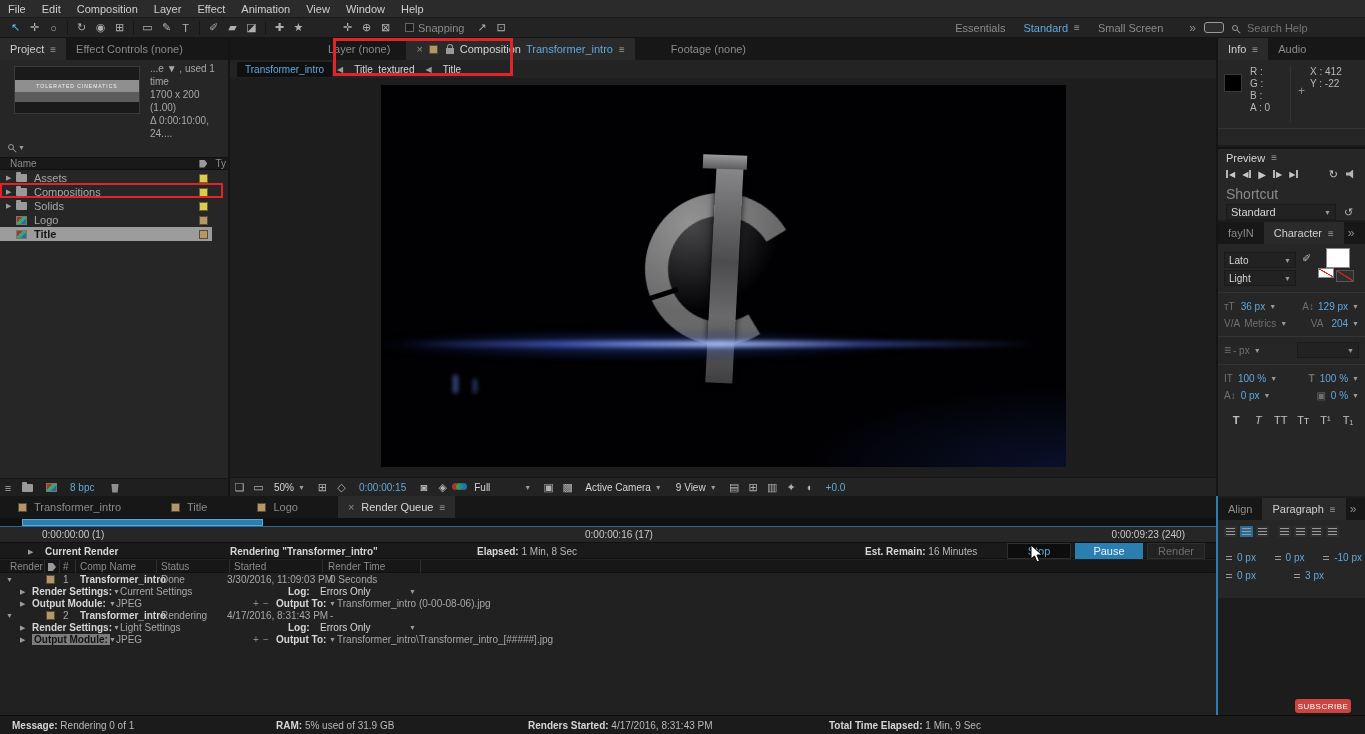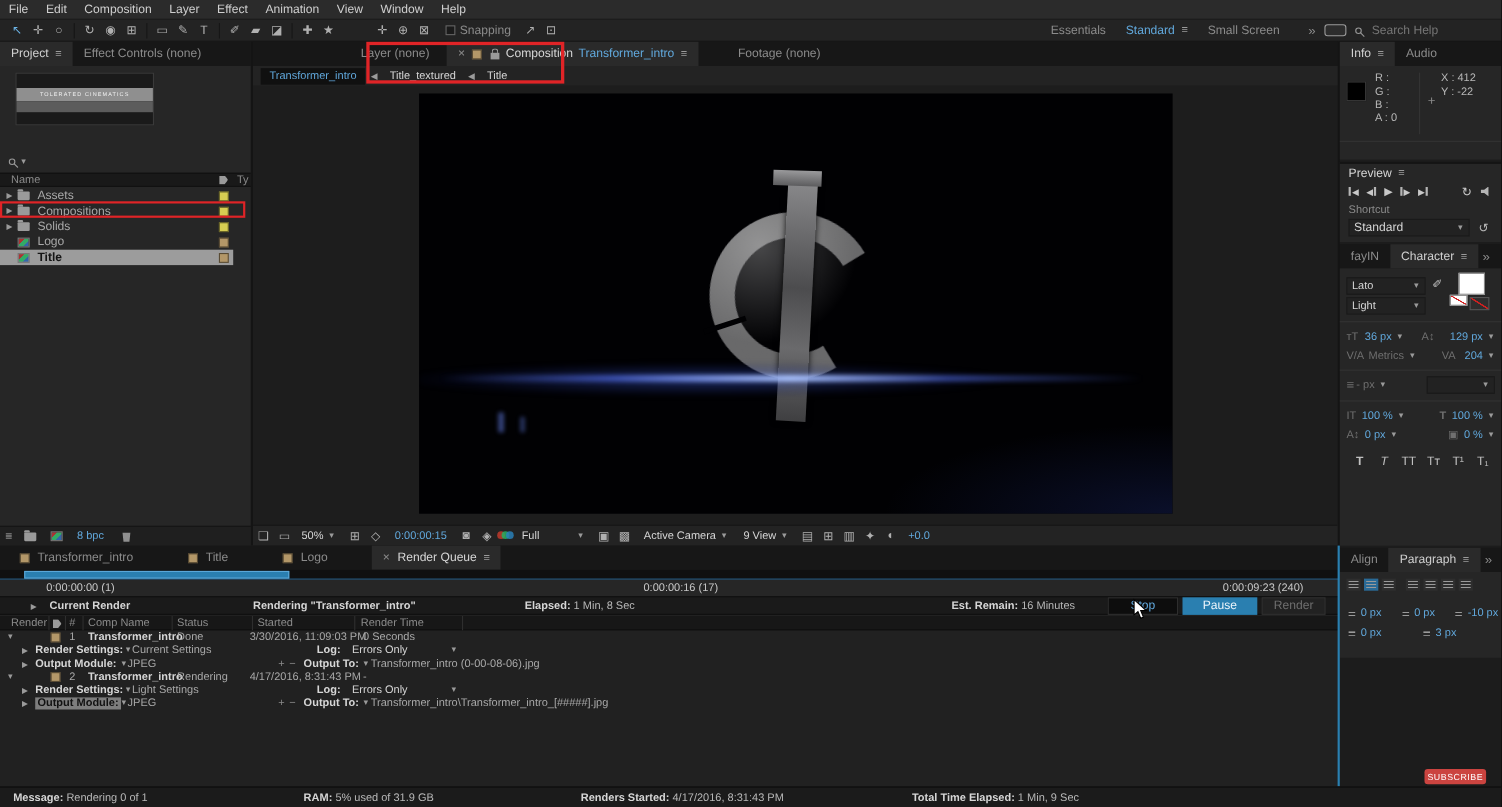--- a/index.html
+++ b/index.html
@@ -129,20 +129,25 @@
         <span>Effect Controls (none)</span>
       </div>
     </div>
 
     <div class="abs" style="left:14px;top:28px;width:126px;height:48px;background:#1a1a1a;border:1px solid #3a3a3a">
       <div class="abs" style="left:0;top:13px;width:124px;height:12px;background:#8f8f8f;display:flex;align-items:center;justify-content:center">
         <span style="font-size:5px;letter-spacing:1px;color:#f2f2f2">TOLERATED CINEMATICS</span>
       </div>
       <div class="abs" style="left:0;top:25px;width:124px;height:10px;background:#5c5c5c"></div>
     </div>
+    <div class="abs" style="left:150px;top:24px;width:78px;font-size:10px;line-height:13px;color:#a8a8a8">
+      <div>...e ▼ , used 1 time</div>
+      <div>1700 x 200 (1.00)</div>
+      <div>Δ 0:00:10:00, 24....</div>
+    </div>
 
     <div class="abs flex" style="left:8px;top:102px;width:212px;height:14px">
       <span class="mag"></span>
       <span class="caret">▼</span>
     </div>
 
     <div class="abs flex" style="left:0;top:119px;width:228px;height:13px;background:#191919;border-top:1px solid #111;border-bottom:1px solid #111;font-size:10px">
       <span style="margin-left:10px" class="dim">Name</span>
       <span style="flex:1"></span>
       <span style="display:inline-block;width:8px;height:8px;background:#9a9a9a;clip-path:polygon(0 0,60% 0,100% 50%,60% 100%,0 100%);margin-right:8px"></span>
@@ -324,21 +329,21 @@
             <span style="font-size:8px">▶</span>
           </span>
         <span class="flex" style="gap:1px">
             <span style="font-size:8px">▶</span>
             <span class="tbar"></span>
           </span>
         <span style="flex:1"></span>
         <span style="font-size:11px;margin-right:8px">↻</span>
         <span class="spk"></span>
       </div>
-      <div class="dim" style="padding:2px 8px 0;font-size:10px">Shortcut</div>
+      <div class="dim" style="padding:2px 8px 0;font-size:14px">Shortcut</div>
       <div class="flex" style="padding:2px 8px 0">
         <span class="dd" style="width:110px">
           <span class="white">Standard</span>
           <span class="caret">▼</span>
         </span>
         <span style="font-size:11px;margin-left:8px">↺</span>
       </div>
     </div>
 
     <div class="abs tabstrip" style="left:0;top:184px;width:147px">
@@ -372,21 +377,21 @@
         <span class="caret">▼</span>
       </div>
       <div class="abs" style="left:0;top:48px;width:147px;height:1px;background:#333"></div>
 
       <div class="abs flex" style="left:6px;top:54px;width:135px;height:16px">
         <span class="dim2">тT</span>
         <span class="blue" style="margin-left:6px">36 px</span>
         <span class="caret">▼</span>
         <span style="flex:1"></span>
         <span class="dim2">A↕</span>
-        <span class="blue" style="margin-left:14px">129 px</span>
+        <span class="blue" style="margin-left:4px">129 px</span>
         <span class="caret">▼</span>
       </div>
       <div class="abs flex" style="left:6px;top:71px;width:135px;height:16px">
         <span class="dim2">V/A</span>
         <span class="dim2" style="margin-left:4px">Metrics</span>
         <span class="caret">▼</span>
         <span style="flex:1"></span>
         <span class="dim2">VA</span>
         <span class="blue" style="margin-left:8px">204</span>
         <span class="caret">▼</span>

